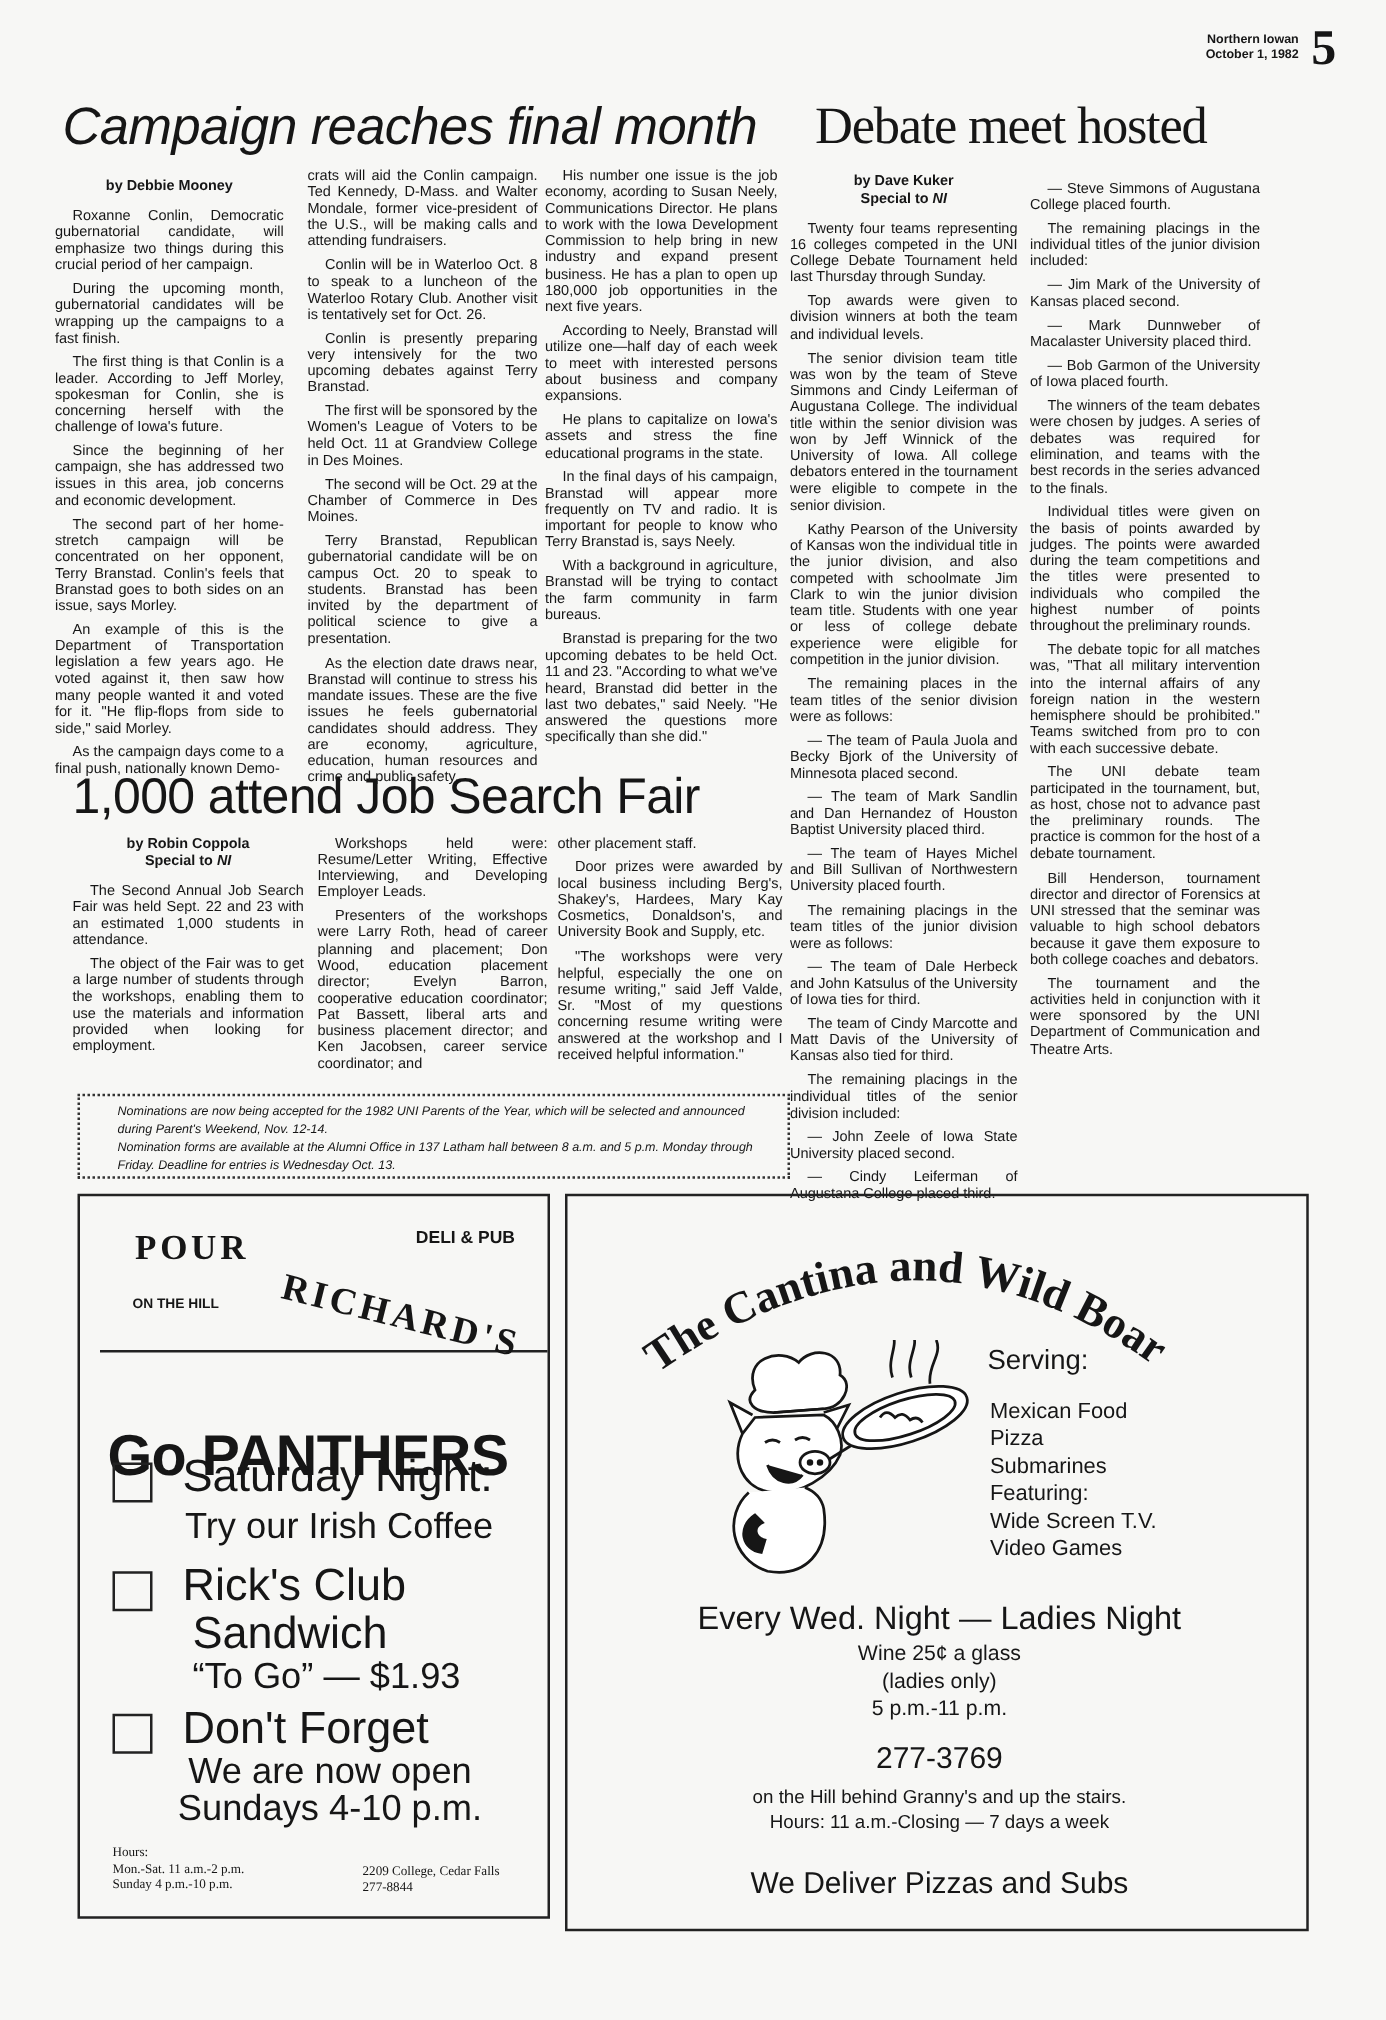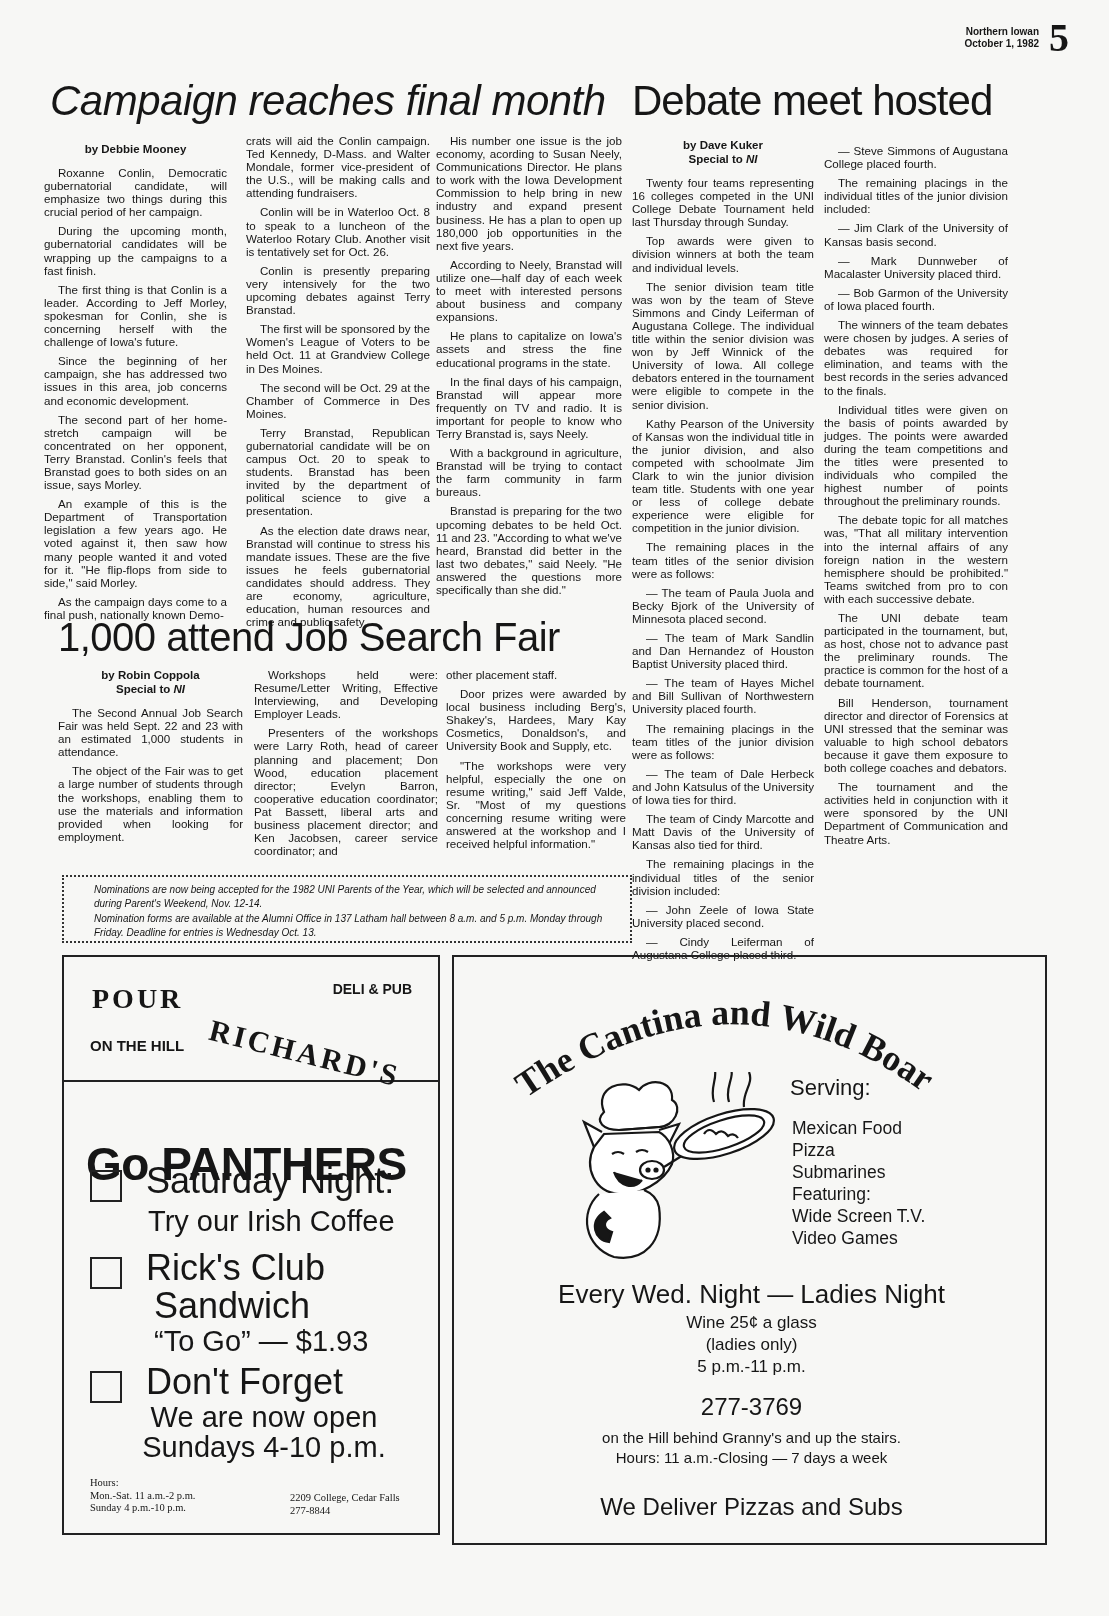--- a/index.html
+++ b/index.html
@@ -8,27 +8,27 @@
   .masthead { right: 70px; top: 26px; text-align: right; font-weight: bold; font-size: 10px; line-height: 12px; }
   .pagenum { right: 40px; top: 18px; font-family: "Liberation Serif", serif; font-weight: bold; font-size: 40px; line-height: 40px; }
   .headline { font-size: 42px; line-height: 46px; letter-spacing: -0.5px; white-space: nowrap; }
   .headline.italic { font-style: italic; }
   .col { font-size: 11.6px; line-height: 13.1px; text-align: justify; hyphens: manual; }
   .col p { text-indent: 14px; margin-bottom: 6px; }
   .byline { font-weight: bold; text-align: center; font-size: 11.5px; line-height: 14px; margin-bottom: 10px; }
   .byline i { font-style: italic; }
   .notice { left: 62px; top: 875px; width: 570px; height: 68px; border-top: 2px dotted #333; border-bottom: 2px dotted #333; border-left: 2px dotted #333; border-right: 2px dotted #333; padding: 6px 10px 0 30px; font-style: italic; font-size: 10px; line-height: 13.5px; }
   .notice p { margin-bottom: 2px; text-indent: 0; }
-  .ad { border: 2px solid #222; }
+  .ad { border: 2px solid #222; padding-left: 16px; }
   .ad1 { left: 62px; top: 955px; width: 378px; height: 580px; }
   .ad1 .top { height: 125px; border-bottom: 2px solid #222; position: relative; }
   .pour { position: absolute; left: 28px; top: 26px; font-family: "Liberation Serif", serif; font-weight: bold; font-size: 28px; letter-spacing: 3px; }
   .rich { position: absolute; left: 150px; top: 56px; font-family: "Liberation Serif", serif; font-weight: bold; font-size: 30px; letter-spacing: 3px; transform: rotate(14deg); transform-origin: left top; }
   .deli { position: absolute; right: 26px; top: 24px; font-weight: bold; font-size: 14px; }
-  .onhill { position: absolute; left: 26px; top: 80px; font-weight: bold; font-size: 15px; }
+  .onhill { position: absolute; left: 26px; top: 80px; font-weight: bold; font-size: 11px; }
   .gop { position: absolute; left: 22px; top: 142px; font-weight: bold; font-size: 46px; letter-spacing: -0.5px; margin-top: 38px; }
   .chkrow { position: absolute; left: 26px; display: flex; align-items: flex-start; }
   .chkbox { width: 32px; height: 32px; border: 2px solid #222; margin-top: 8px; flex: none; }
   .chktext { margin-left: 24px; font-size: 36px; line-height: 38px; }
   .sub { position: absolute; font-size: 29px; line-height: 28px; text-align: center; }
   .ad1 .hours { position: absolute; left: 26px; top: 520px; font-family: "Liberation Serif", serif; font-size: 10.5px; line-height: 12.5px; }
   .ad1 .addr { position: absolute; left: 226px; top: 534px; font-family: "Liberation Serif", serif; font-size: 10.5px; line-height: 13px; }
   .ad2 { left: 452px; top: 955px; width: 595px; height: 590px; }
   .arc-title { position: absolute; left: 0; top: 0; width: 595px; height: 200px; }
   .serving { position: absolute; left: 336px; top: 118px; font-size: 22px; }
@@ -69,21 +69,21 @@
 
 <div class="abs col" style="left:436px; top:134px; width:186px;">
   <p>His number one issue is the job economy, acording to Susan Neely, Communications Director. He plans to work with the Iowa Development Commission to help bring in new industry and expand present business. He has a plan to open up 180,000 job opportunities in the next five years.</p>
   <p>According to Neely, Branstad will utilize one—half day of each week to meet with interested persons about business and company expansions.</p>
   <p>He plans to capitalize on Iowa's assets and stress the fine educational programs in the state.</p>
   <p>In the final days of his campaign, Branstad will appear more frequently on TV and radio. It is important for people to know who Terry Branstad is, says Neely.</p>
   <p>With a background in agriculture, Branstad will be trying to contact the farm community in farm bureaus.</p>
   <p>Branstad is preparing for the two upcoming debates to be held Oct. 11 and 23. "According to what we've heard, Branstad did better in the last two debates," said Neely. "He answered the questions more specifically than she did."</p>
 </div>
 
-<div class="abs headline" style="left:632px; top:78px; letter-spacing:-1px;">Debate meet hosted</div>
+<div class="abs headline" style="left:652px; top:78px; letter-spacing:-1px;font-family:Liberation Serif, serif;">Debate meet hosted</div>
 
 <div class="abs col" style="left:632px; top:138px; width:182px;">
   <div class="byline">
     <div>by Dave Kuker</div>
     <div><span>Special to </span><i>NI</i></div>
   </div>
   <p>Twenty four teams representing 16 colleges competed in the UNI College Debate Tournament held last Thursday through Sunday.</p>
   <p>Top awards were given to division winners at both the team and individual levels.</p>
   <p>The senior division team title was won by the team of Steve Simmons and Cindy Leiferman of Augustana College. The individual title within the senior division was won by Jeff Winnick of the University of Iowa. All college debators entered in the tournament were eligible to compete in the senior division.</p>
   <p>Kathy Pearson of the University of Kansas won the individual title in the junior division, and also competed with schoolmate Jim Clark to win the junior division team title. Students with one year or less of college debate experience were eligible for competition in the junior division.</p>
@@ -95,21 +95,21 @@
   <p>— The team of Dale Herbeck and John Katsulus of the University of Iowa ties for third.</p>
   <p>The team of Cindy Marcotte and Matt Davis of the University of Kansas also tied for third.</p>
   <p>The remaining placings in the individual titles of the senior division included:</p>
   <p>— John Zeele of Iowa State University placed second.</p>
   <p>— Cindy Leiferman of Augustana College placed third.</p>
 </div>
 
 <div class="abs col" style="left:824px; top:144px; width:184px;">
   <p>— Steve Simmons of Augustana College placed fourth.</p>
   <p>The remaining placings in the individual titles of the junior division included:</p>
-  <p>— Jim Clark of the University of Kansas basis second.</p>
+  <p>— Jim Mark of the University of Kansas placed second.</p>
   <p>— Mark Dunnweber of Macalaster University placed third.</p>
   <p>— Bob Garmon of the University of Iowa placed fourth.</p>
   <p>The winners of the team debates were chosen by judges. A series of debates was required for elimination, and teams with the best records in the series advanced to the finals.</p>
   <p>Individual titles were given on the basis of points awarded by judges. The points were awarded during the team competitions and the titles were presented to individuals who compiled the highest number of points throughout the preliminary rounds.</p>
   <p>The debate topic for all matches was, "That all military intervention into the internal affairs of any foreign nation in the western hemisphere should be prohibited." Teams switched from pro to con with each successive debate.</p>
   <p>The UNI debate team participated in the tournament, but, as host, chose not to advance past the preliminary rounds. The practice is common for the host of a debate tournament.</p>
   <p>Bill Henderson, tournament director and director of Forensics at UNI stressed that the seminar was valuable to high school debators because it gave them exposure to both college coaches and debators.</p>
   <p>The tournament and the activities held in conjunction with it were sponsored by the UNI Department of Communication and Theatre Arts.</p>
 </div>
 

